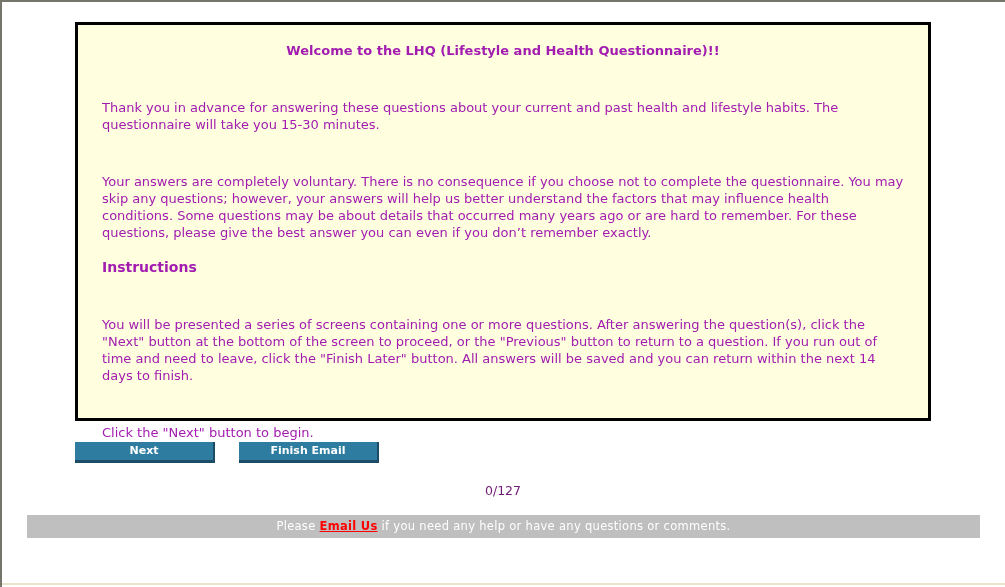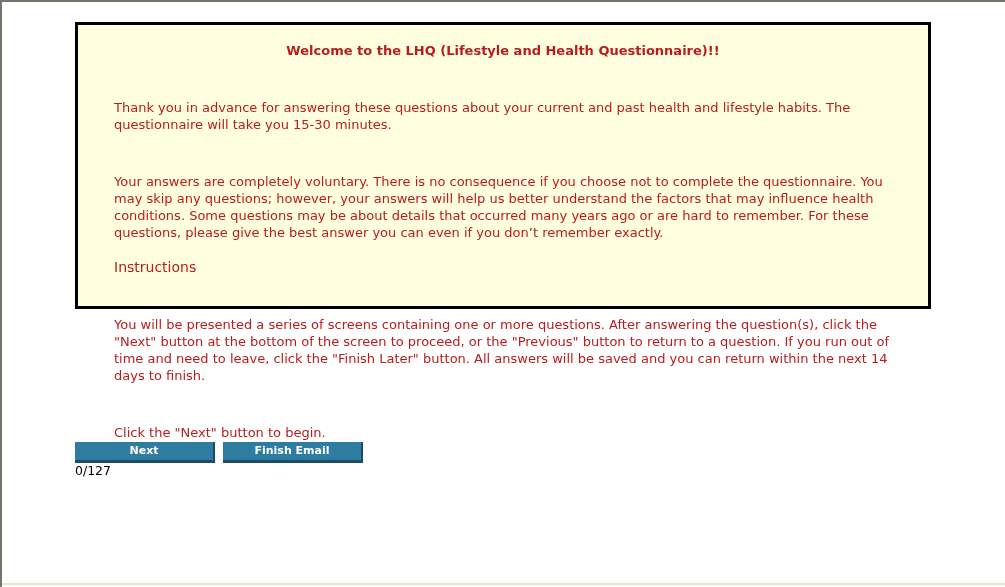--- a/index.html
+++ b/index.html
@@ -15,71 +15,71 @@
     background: #ffffff;
     border-top: 2px solid #75756b;
     border-left: 2px solid #75756b;
     overflow: hidden;
   }
   .welcome-box {
     position: absolute;
     left: 73px;            
     top: 20px;
     width: 856px;
-    height: 287px;
+    height: 399px;
     background: #FFFFE0;
     border: 3px solid #000000;
-    padding: 17px 36px;
-    color: #b91c1c;
+    padding: 17px 24px;
+    color: #a21caf;
     font-size: 13px;
     line-height: 17px;
   }
   .welcome-title {
     text-align: center;
     font-weight: bold;
     font-size: 13px;
     margin-bottom: 35px;
   }
   .welcome-box p { margin-bottom: 18px; margin-top: 40px; }
   .instructions-heading {
-    font-weight: normal;
+    font-weight: bold;
     font-size: 14px;
     margin-bottom: 16px;
   }
   .button-row {
     position: absolute;
     left: 73px;
     top: 440px;
     display: flex;
-    gap: 8px;
+    gap: 24px;
     align-items: center;
   }
   .btn {
     width: 140px;
     height: 21px;
     background: #2E7CA0;
     border: none;
     border-right: 2px solid #1C4C66;
     border-bottom: 3px solid #1C4C66;
     color: #ffffff;
     font-family: "DejaVu Sans", "Liberation Sans", sans-serif;
     font-weight: bold;
     font-size: 11px;
     text-align: center;
     cursor: pointer;
     padding: 0;
     line-height: 18px;
   }
   .counter {
     position: absolute;
-    top: 461px;
+    top: 481px;
     left: 73px;
     width: 856px;
-    text-align: left;
-    color: #000000;
+    text-align: center;
+    color: #701a75;
     font-size: 12.5px;
   }
   .footer-bar {
     position: absolute;
     left: 25px;
     top: 513px;
     width: 953px;
     height: 23px;
     background: #BFBFBF;
     color: #FFFFFF;
@@ -122,16 +122,21 @@
     <p>Click the "Next" button to begin.</p>
   </div>
 
   <div class="button-row">
     <button class="btn">Next</button>
     <button class="btn">Finish Email</button>
   </div>
 
   <div class="counter">0/127</div>
 
+  <div class="footer-bar">
+    <span>Please</span>
+    <a>Email Us</a>
+    <span>if you need any help or have any questions or comments.</span>
+  </div>
 
   <div class="bottom-rule"></div>
 
 </div>
 
 </body></html>

